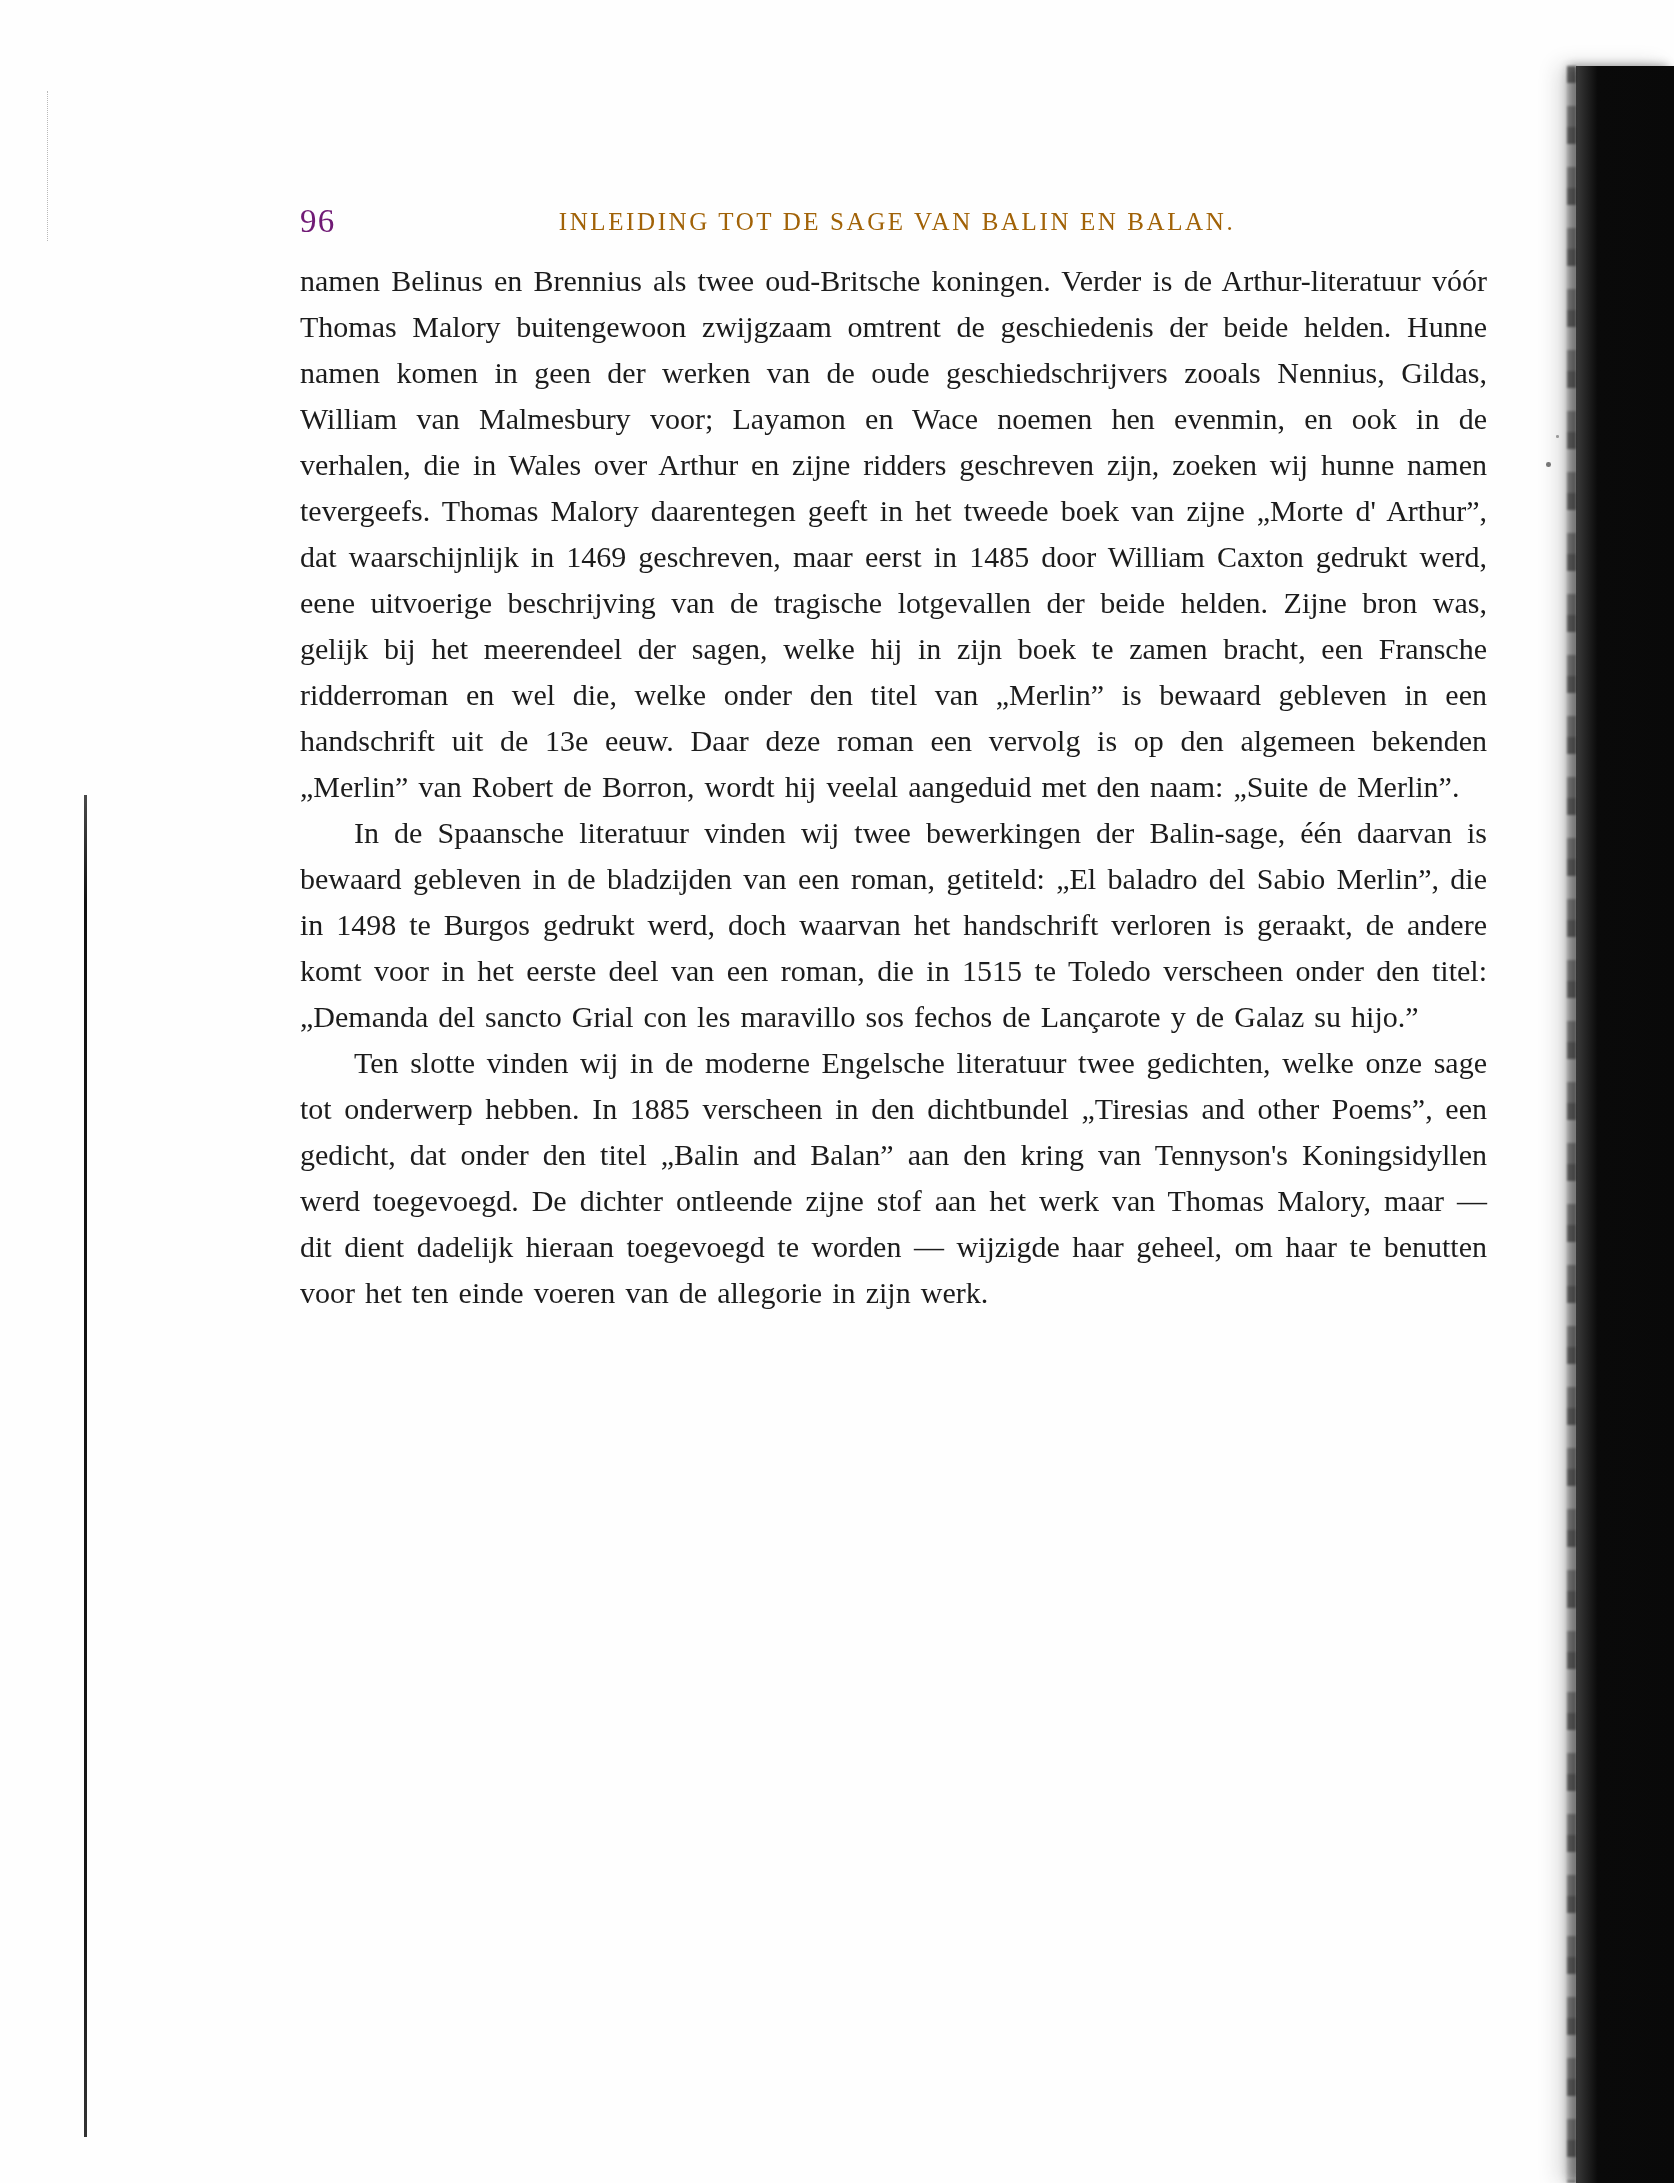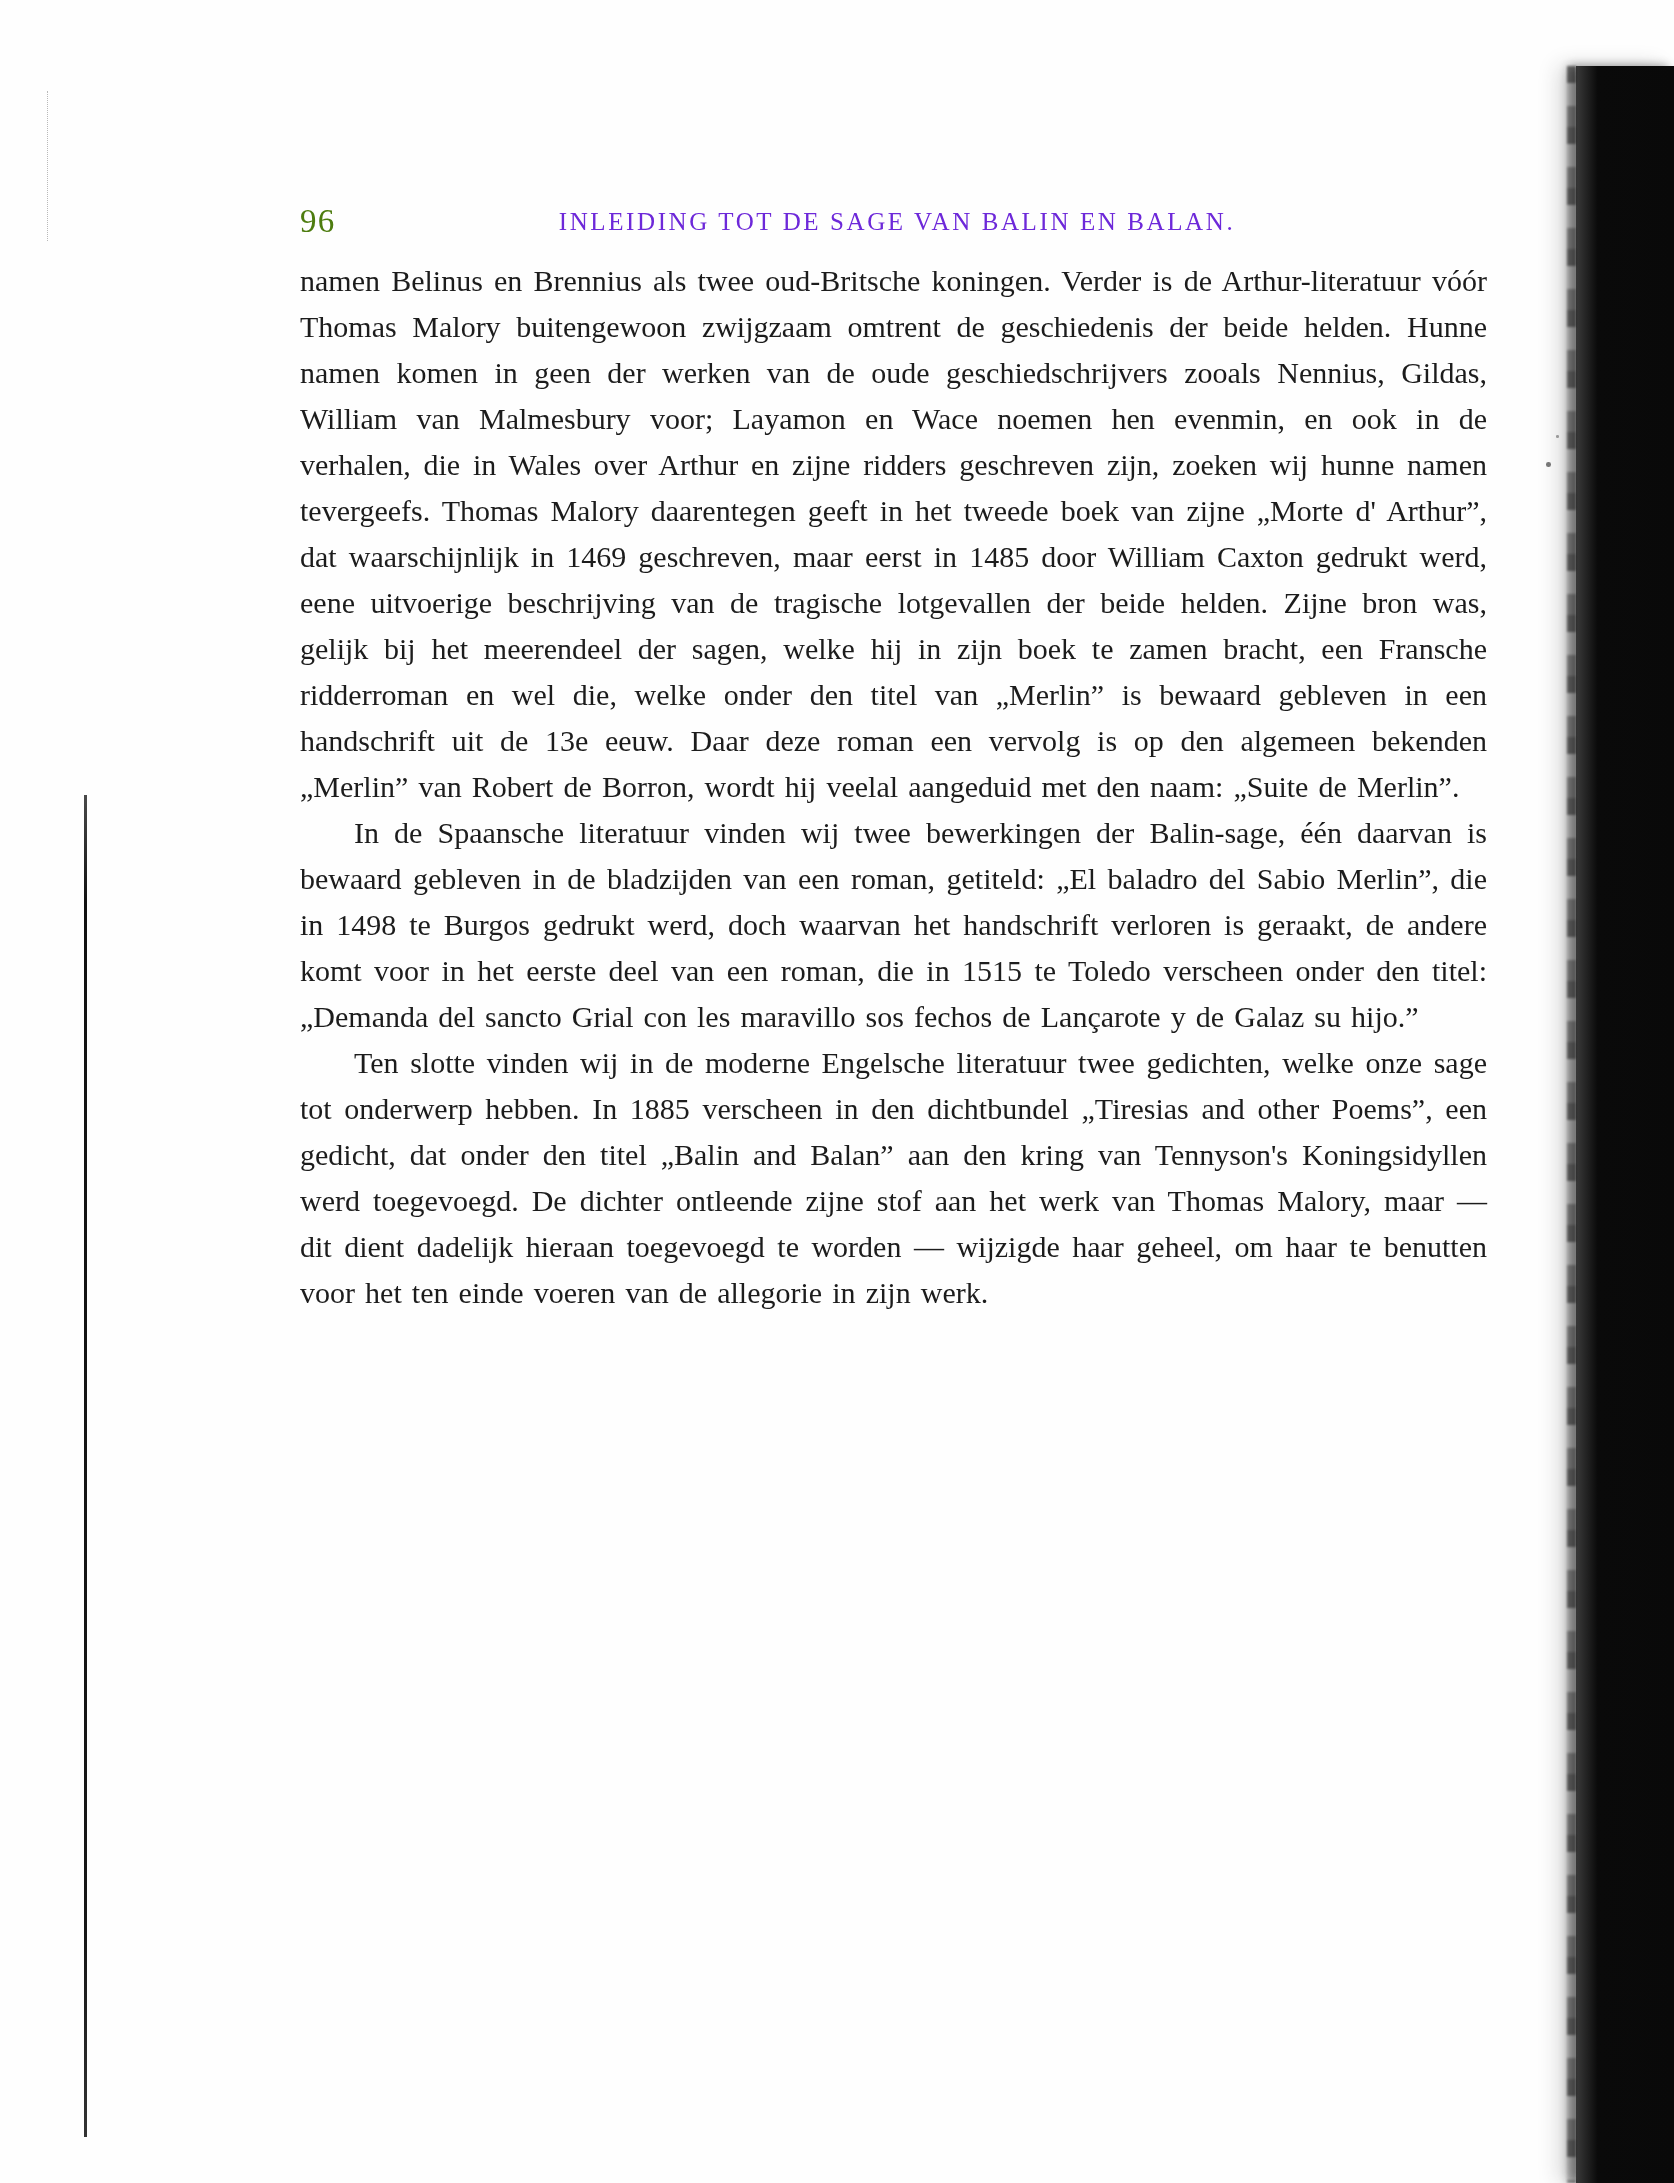--- a/index.html
+++ b/index.html
@@ -77,31 +77,31 @@
     top: 203px;
     width: 1187px;
     height: 37px;
   }
   .page-num {
     position: absolute;
     left: 0;
     top: 0;
     font-size: 33px;
     letter-spacing: 1.3px;
-    color: #4d7c0f;
+    color: #701a75;
   }
   .running-title {
     position: absolute;
     left: 7px;
     right: 0;
     top: 5.3px;
     text-align: center;
     font-size: 25px;
     letter-spacing: 2.6px;
-    color: #6d28d9;
+    color: #a16207;
     white-space: nowrap;
   }
 
   
   .text-block {
     position: absolute;
     left: 300px;
     top: 258px;
     width: 1187px;
     font-family: Liberation Serif, serif;

